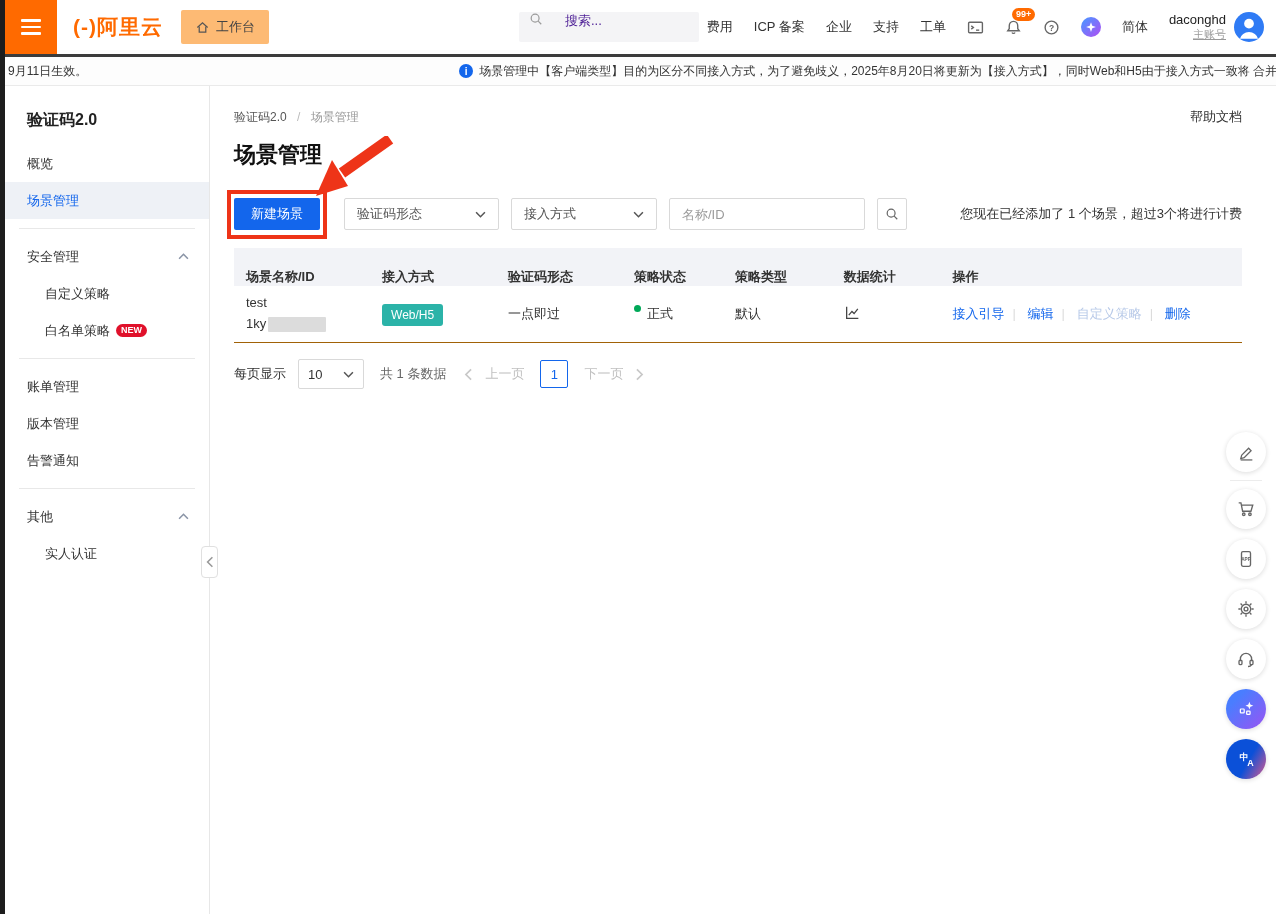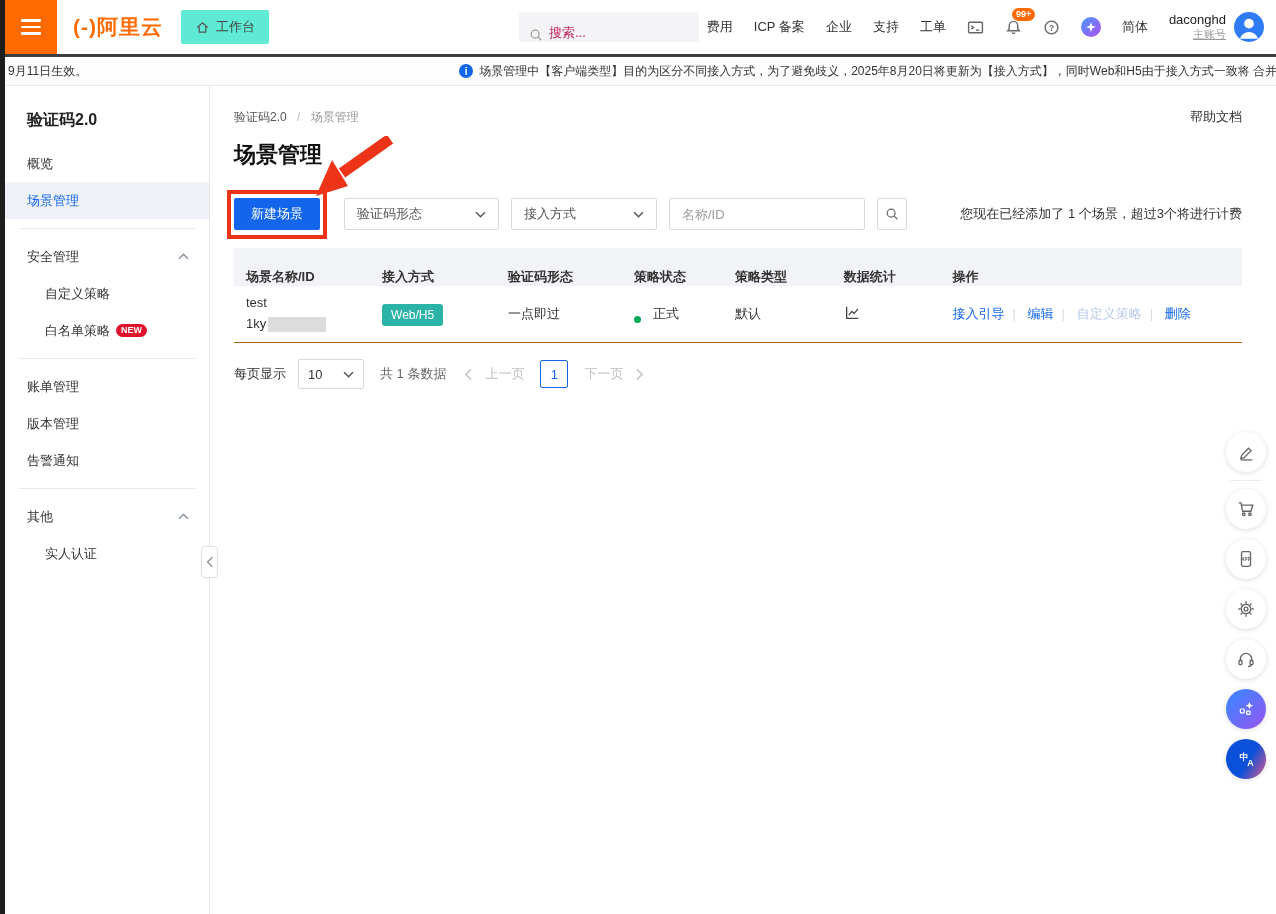--- a/index.html
+++ b/index.html
@@ -6,22 +6,22 @@
   html,body { width:1276px; height:914px; }
   body { font-family:"Liberation Sans","DejaVu Sans",sans-serif; background:#fff; color:#333; }
   .page { position:relative; width:1276px; height:914px; overflow:hidden; background:#fff; padding-left:5px; }
   .left-edge { position:absolute; left:0; top:0; width:5px; height:914px; background:#1d1d1d; z-index:50; }
 
   
   .topbar { height:54px; display:flex; align-items:center; background:#fff; position:relative; }
   .burger { width:52px; height:54px; background:#ff6a00; display:flex; flex-direction:column; justify-content:center; align-items:center; gap:4px; cursor:pointer; }
   .burger span { width:20px; height:2.5px; background:#fff; border-radius:1px; }
   .logo { color:#ff6a00; font-size:21px; font-weight:bold; letter-spacing:1px; padding:0 18px 0 16px; white-space:nowrap; }
-  .workspace { display:flex; align-items:center; gap:6px; background:#5eead4; height:34px; padding:0 14px; font-size:13px; color:#444; border-radius:2px; cursor:pointer; }
-  .hsearch { margin-left:250px; width:180px; height:30px; background:#f4f4f6; border-radius:2px; display:flex; align-items:flex-end; gap:6px; padding:0 10px; color:#be185d; font-size:13px; cursor:text; }
+  .workspace { display:flex; align-items:center; gap:6px; background:#fdba74; height:34px; padding:0 14px; font-size:13px; color:#444; border-radius:2px; cursor:pointer; }
+  .hsearch { margin-left:250px; width:180px; height:30px; background:#f4f4f6; border-radius:2px; display:flex; align-items:flex-start; gap:22px; padding:0 10px; color:#4c1d95; font-size:13px; cursor:text; }
   .hnav { margin-left:auto; display:flex; align-items:center; gap:21px; padding-right:12px; font-size:13px; color:#333; }
   .hnav a { color:#333; text-decoration:none; white-space:nowrap; cursor:pointer; }
   .hicon { display:flex; align-items:center; justify-content:center; color:#666; position:relative; cursor:pointer; }
   .badge99 { position:absolute; top:-11px; left:7px; background:#ff6a00; color:#fff; font-size:9px; font-weight:bold; padding:1px 4px; border-radius:8px; line-height:11px; }
   .grad-circle { width:20px; height:20px; border-radius:50%; background:linear-gradient(135deg,#5a8bff 20%,#9b5cf6 80%); display:flex; align-items:center; justify-content:center; }
   .account { display:flex; align-items:center; gap:8px; cursor:pointer; }
   .acc-text { text-align:right; line-height:1.25; }
   .acc-name { font-size:13px; color:#222; }
   .acc-role { font-size:11px; color:#999;text-decoration:underline; }
   .avatar { width:30px; height:30px; border-radius:50%; background:#2f7bf5; display:flex; align-items:center; justify-content:center; overflow:hidden; }
@@ -70,21 +70,21 @@
   
   .table { margin-top:18px; width:100%; font-size:13px; }
   .thead { display:flex; background:#f2f3f7; height:38px; align-items:flex-end; font-weight:bold; color:#333; }
   .trow { display:flex; align-items:center; height:57px; border-bottom:1px solid #a16207; color:#333; }
   .td,.th { padding-left:12px; }
   .c1{width:13.5%;} .c2{width:12.5%;} .c3{width:12.5%;} .c4{width:10%;} .c5{width:10.8%;} .c6{width:10.8%;} .c7{flex:1;}
   .name-cell { line-height:1.6; }
   .idline { display:flex; align-items:center; }
   .redacted { display:inline-block; width:58px; height:15px; background:#dcdcdc; margin-left:2px; border-radius:1px; }
   .teal-badge { background:#2bb3a8; color:#fff; padding:4px 9px; border-radius:3px; font-size:12px; }
-  .status { display:flex; align-items:flex-end; gap:12px; }
+  .status { display:flex; align-items:flex-start; gap:6px; }
   .dot { width:7px; height:7px; border-radius:50%; background:#00a858; display:inline-block; }
   .stats-ic { color:#444; cursor:pointer; display:inline-flex; }
   .actions a { color:#1366ec; text-decoration:none; cursor:pointer; white-space:nowrap; }
   .actions a.disabled { color:#b7c9e8; cursor:default; }
   .vsep { color:#dcdcdc; margin:0 8px; }
 
   
   .pagination { display:flex; justify-content:flex-start; align-items:center; gap:12px; margin-top:16px; font-size:13px; color:#333; }
   .pp-select { width:66px; height:30px; border:1px solid #d9d9d9; border-radius:2px; display:flex; align-items:center; justify-content:space-between; padding:0 9px; cursor:pointer; }
   .total { color:#666; margin:0 6px 0 4px; }

